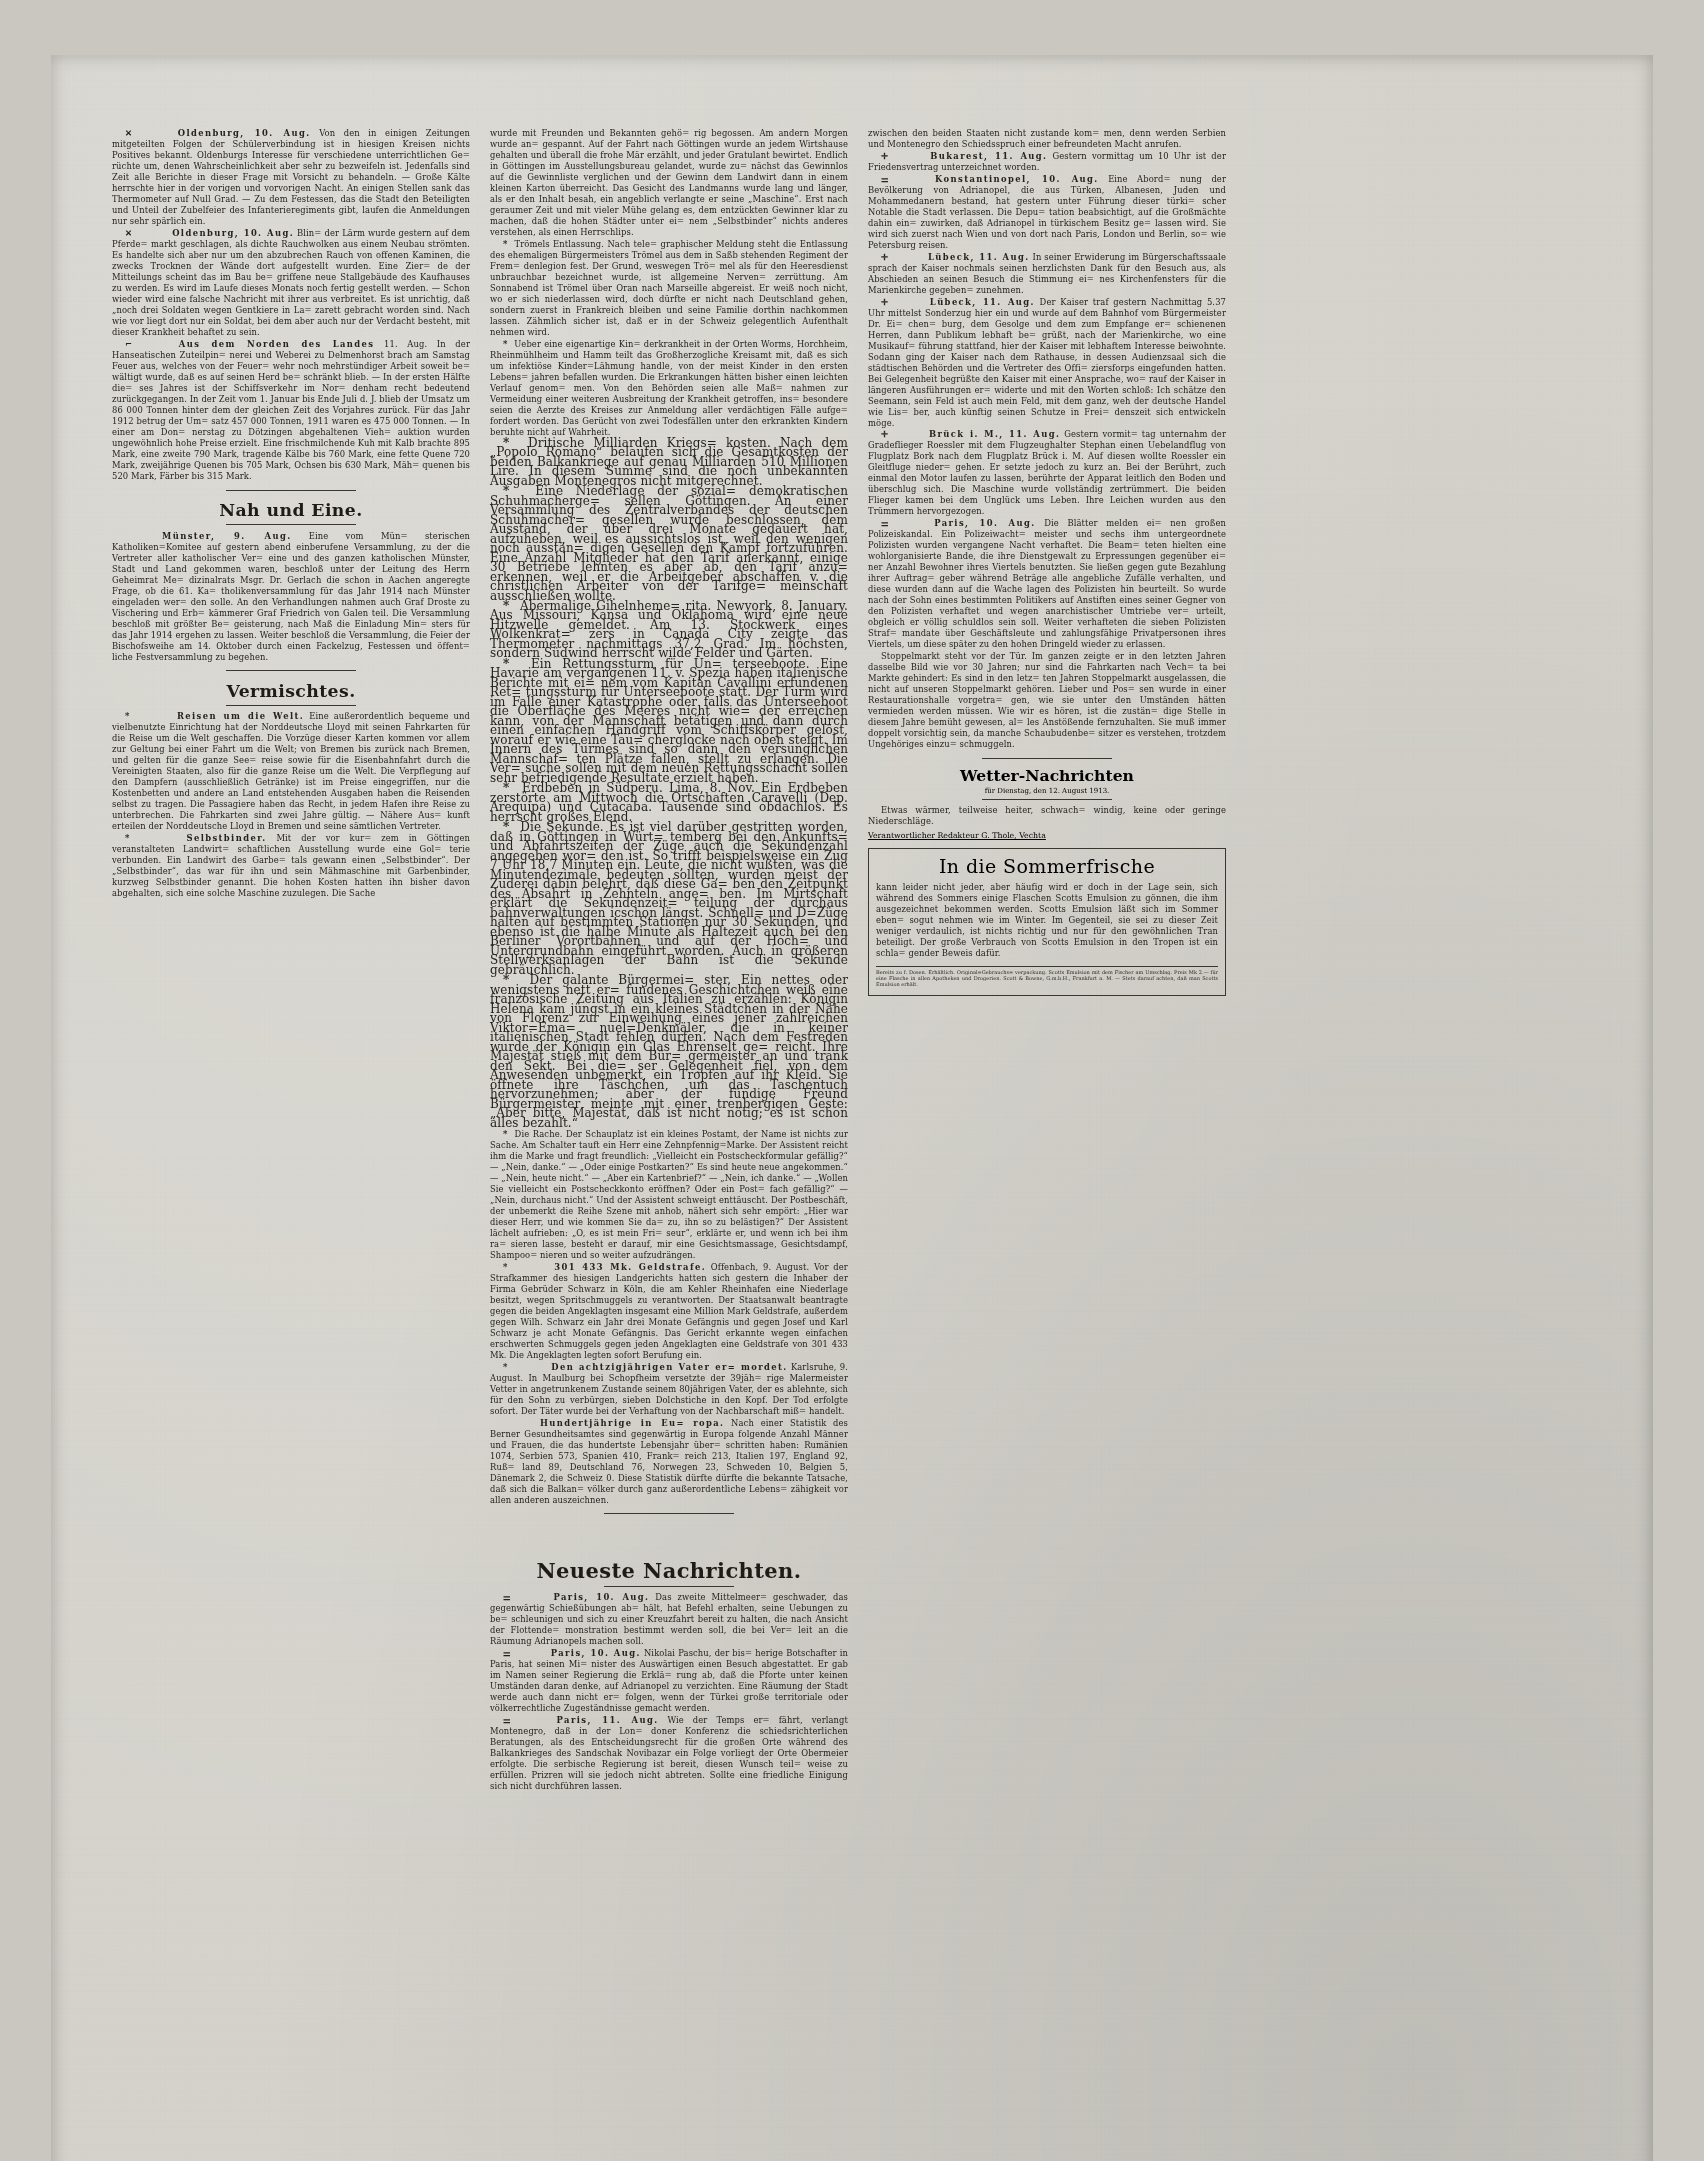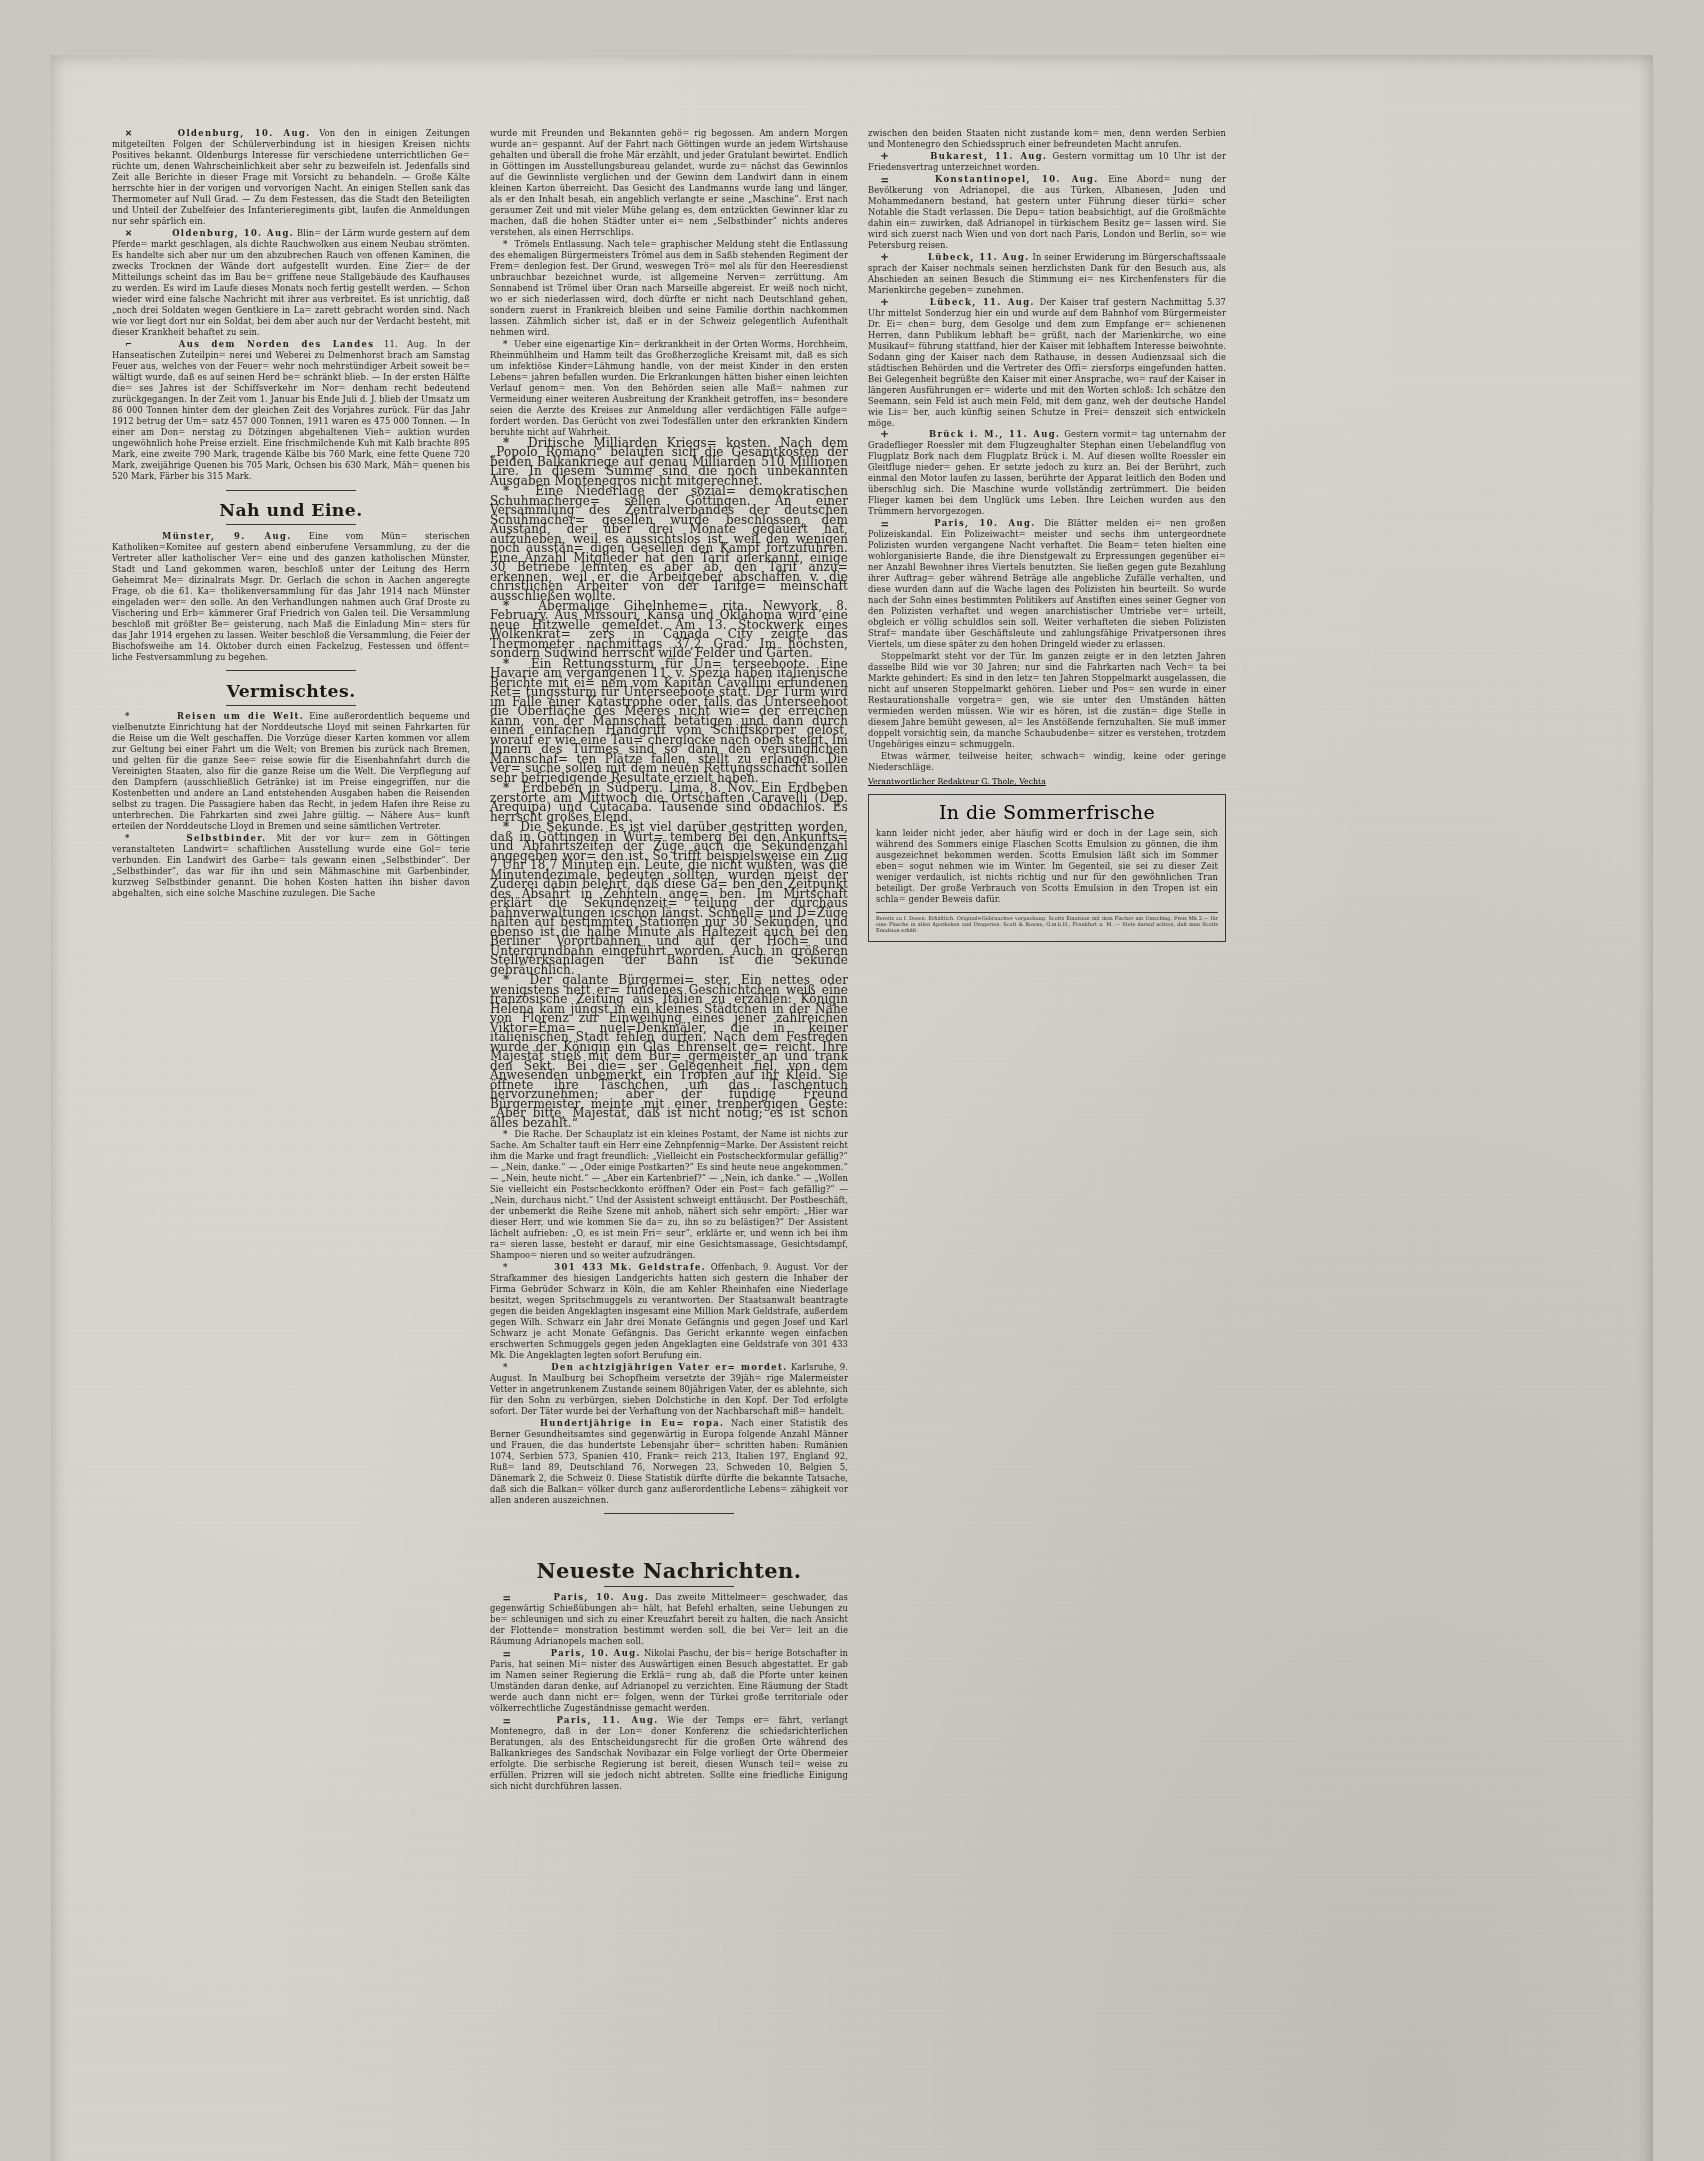--- a/index.html
+++ b/index.html
@@ -221,21 +221,21 @@
           <span>Dritische Milliarden Kriegs= kosten. Nach dem „Popolo Romano“ belaufen sich die Gesamtkosten der beiden Balkankriege auf genau Milliarden 510 Millionen Lire. In diesem Summe sind die noch unbekannten Ausgaben Montenegros nicht mitgerechnet.</span>
         </p>
 
         <p class="small">
           <span class="dot">*&nbsp;</span>
           <span>Eine Niederlage der sozial= demokratischen Schuhmacherge= sellen Göttingen. An einer Versammlung des Zentralverbandes der deutschen Schuhmacher= gesellen wurde beschlossen, dem Ausstand, der über drei Monate gedauert hat, aufzuheben, weil es aussichtslos ist, weil den wenigen noch ausstän= digen Gesellen den Kampf fortzuführen. Eine Anzahl Mitglieder hat den Tarif anerkannt, einige 30 Betriebe lehnten es aber ab, den Tarif anzu= erkennen, weil er die Arbeitgeber abschaffen v. die christlichen Arbeiter von der Tarifge= meinschaft ausschließen wollte.</span>
         </p>
 
         <p class="small">
           <span class="dot">*&nbsp;</span>
-          <span>Abermalige Gihelnheme= rita. Newyork, 8. February. Aus Missouri, Kansa und Oklahoma wird eine neue Hitzwelle gemeldet. Am 13. Stockwerk eines Wolkenkrat= zers in Canada City zeigte das Thermometer nachmittags 37,2 Grad. Im höchsten, sondern Südwind herrscht wilde Felder und Gärten.</span>
+          <span>Abermalige Gihelnheme= rita. Newyork, 8. January. Aus Missouri, Kansa und Oklahoma wird eine neue Hitzwelle gemeldet. Am 13. Stockwerk eines Wolkenkrat= zers in Canada City zeigte das Thermometer nachmittags 37,2 Grad. Im höchsten, sondern Südwind herrscht wilde Felder und Gärten.</span>
         </p>
 
         <p class="small">
           <span class="dot">*&nbsp;</span>
           <span>Ein Rettungssturm für Un= terseeboote. Eine Havarie am vergangenen 11. v. Spezia haben italienische Berichte mit ei= nem vom Kapitän Cavallini erfundenen Ret= tungssturm für Unterseeboote statt. Der Turm wird im Falle einer Katastrophe oder falls das Unterseeboot die Oberfläche des Meeres nicht wie= der erreichen kann, von der Mannschaft betätigen und dann durch einen einfachen Handgriff vom Schiffskörper gelöst, worauf er wie eine Tau= cherglocke nach oben steigt. Im Innern des Turmes sind so dann den versunglichen Mannschaf= ten Plätze fallen, stellt zu erlangen. Die Ver= suche sollen mit dem neuen Rettungsschacht sollen sehr befriedigende Resultate erzielt haben.</span>
         </p>
 
         <p class="small">
           <span class="dot">*&nbsp;</span>
           <span>Erdbeben in Südperu. Lima, 8. Nov. Ein Erdbeben zerstörte am Mittwoch die Ortschaften Caravelli (Dep. Arequipa) und Cutacaba. Tausende sind obdachlos. Es herrscht großes Elend.</span>
@@ -335,20 +335,26 @@
 
         <p>
           <span class="marker">⚌</span>
           <span class="sp">Paris, 10. Aug.</span>
           <span>Die Blätter melden ei= nen großen Polizeiskandal. Ein Polizeiwacht= meister und sechs ihm untergeordnete Polizisten wurden vergangene Nacht verhaftet. Die Beam= teten hielten eine wohlorganisierte Bande, die ihre Dienstgewalt zu Erpressungen gegenüber ei= ner Anzahl Bewohner ihres Viertels benutzten. Sie ließen gegen gute Bezahlung ihrer Auftrag= geber während Beträge alle angebliche Zufälle verhalten, und diese wurden dann auf die Wache lagen des Polizisten hin beurteilt. So wurde nach der Sohn eines bestimmten Politikers auf Anstiften eines seiner Gegner von den Polizisten verhaftet und wegen anarchistischer Umtriebe ver= urteilt, obgleich er völlig schuldlos sein soll. Weiter verhafteten die sieben Polizisten Straf= mandate über Geschäftsleute und zahlungsfähige Privatpersonen ihres Viertels, um diese später zu den hohen Dringeld wieder zu erlassen.</span>
         </p>
 
 
         <p>Stoppelmarkt steht vor der Tür. Im ganzen zeigte er in den letzten Jahren dasselbe Bild wie vor 30 Jahren; nur sind die Fahrkarten nach Vech= ta bei Markte gehindert: Es sind in den letz= ten Jahren Stoppelmarkt ausgelassen, die nicht auf unseren Stoppelmarkt gehören. Lieber und Pos= sen wurde in einer Restaurationshalle vorgetra= gen, wie sie unter den Umständen hätten vermieden werden müssen. Wie wir es hören, ist die zustän= dige Stelle in diesem Jahre bemüht gewesen, al= les Anstößende fernzuhalten. Sie muß immer doppelt vorsichtig sein, da manche Schaubudenbe= sitzer es verstehen, trotzdem Ungehöriges einzu= schmuggeln.</p>
 
+        <div class="sect-wrap">
+          <div class="bar"></div>
+          <div class="weather-head">Wetter-Nachrichten</div>
+          <div class="centered">für Dienstag, den 12. August 1913.</div>
+          <div class="bar b2"></div>
+        </div>
 
         <p>Etwas wärmer, teilweise heiter, schwach= windig, keine oder geringe Niederschläge.</p>
 
         <div class="imprint">Verantwortlicher Redakteur G. Thole, Vechta</div>
 
         <div class="boxed">
           <div class="hdline">In die Sommerfrische</div>
           <p class="noind">kann leider nicht jeder, aber häufig wird er doch in der Lage sein, sich während des Sommers einige Flaschen Scotts Emulsion zu gönnen, die ihm ausgezeichnet bekommen werden. Scotts Emulsion läßt sich im Sommer eben= sogut nehmen wie im Winter. Im Gegenteil, sie sei zu dieser Zeit weniger verdaulich, ist nichts richtig und nur für den gewöhnlichen Tran beteiligt. Der große Verbrauch von Scotts Emulsion in den Tropen ist ein schla= gender Beweis dafür.</p>
           <div class="adblock">
             <div class="adtiny">Bereits zu f. Dosen. Erhältlich. Original=Gebrauchs= verpackung. Scotts Emulsion mit dem Fischer am Umschlag. Preis Mk 2.— für eine Flasche in allen Apotheken und Drogerien. Scott &amp; Bowne, G.m.b.H., Frankfurt a. M. — Stets darauf achten, daß man Scotts Emulsion erhält.</div>

